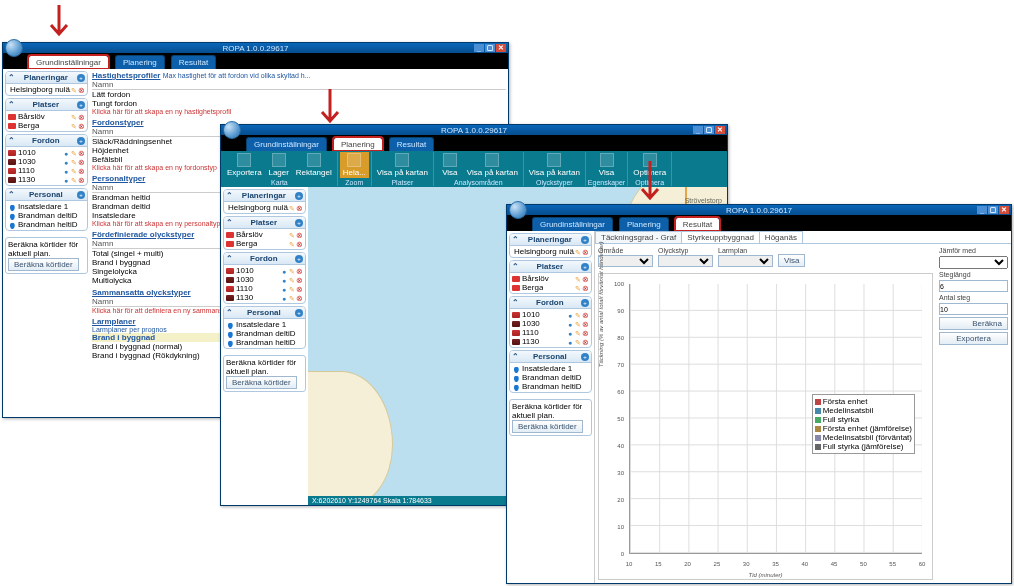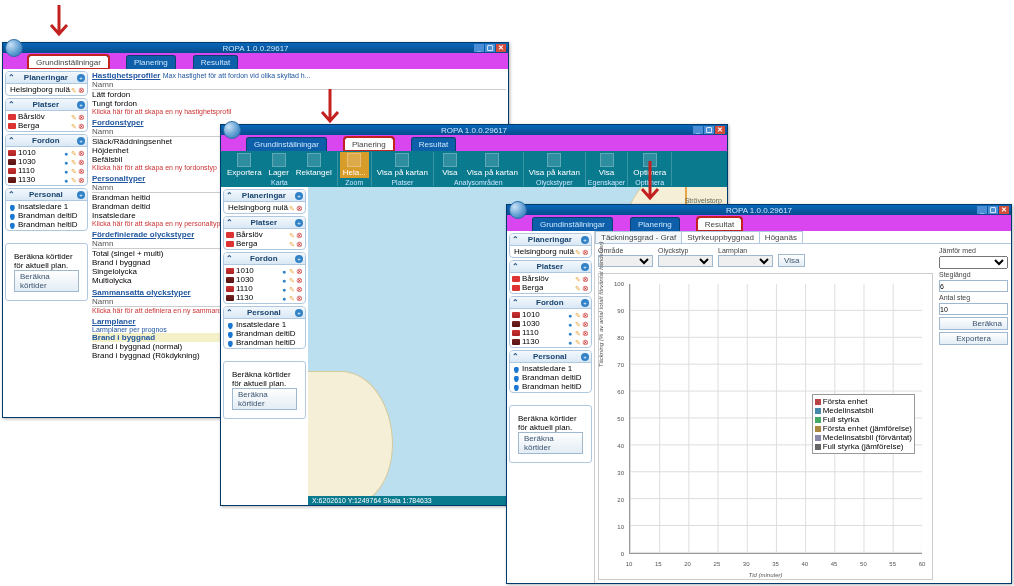--- a/index.html
+++ b/index.html
@@ -10,21 +10,21 @@
 
 .win{position:absolute;border:1px solid #003a6d;background:#0a4f8f;box-shadow:1px 1px 3px rgba(0,0,0,.3)}
 .titlebar{height:10px;background:linear-gradient(#0966b9,#064d8e);display:flex;justify-content:center;align-items:center;position:relative;color:#fff;}
 .titlebar .t{color:#cde7ff}
 .wbtns{position:absolute;right:2px;top:1px;display:flex;gap:1px}
 .wbtn{width:10px;height:8px;font-size:7px;display:flex;align-items:center;justify-content:center;font-weight:bold}
 .wbtn.min,.wbtn.max{background:#4a8fd6;color:#fff}
 .wbtn.close{background:#d44c3a;color:#fff}
 .orb{position:absolute;left:2px;top:-4px;width:18px;height:18px;border-radius:50%;background:radial-gradient(circle at 30% 30%,#c9e2f6,#5a9ad0 60%,#2a6fa8);border:1px solid #2a6fa8;z-index:5}
 
-.tabs{display:flex;gap:17px;padding:2px 4px 0 25px;background:#d946ef}
+.tabs{display:flex;gap:6px;padding:2px 4px 0 25px;background:#000000}
 .tab{padding:2px 7px;background:#0d5fa9;color:#cde7ff;border-radius:3px 3px 0 0;border:1px solid #084270;border-bottom:none}
 .tab.active{background:#fff;color:#444}
 .tab.hl{outline:2px solid #c32020;outline-offset:-1px}
 
 .content{background:#fff;display:flex;min-height:0;flex:1}
 .winflex{display:flex;flex-direction:column}
 
 .sidebar{width:87px;background:#fff;padding:2px;flex-shrink:0;overflow:hidden}
 .panel{margin-bottom:2px;border:1px solid #b0c8df;border-radius:4px}
 .panel-h{background:linear-gradient(#f3f8fc,#d9e8f5);border-bottom:1px solid #b0c8df;display:flex;align-items:center;justify-content:space-between;padding:1px 2px;border-radius:3px 3px 0 0}
@@ -46,21 +46,21 @@
 .icn.person-y::before{content:"👤";font-size:7px}
 .icn.hb{background:#f4c74a}
 
 .detailpane{flex:1;background:#fff;padding:2px;overflow:hidden}
 .dp-sec{margin-bottom:3px}
 .dp-title{color:#2157a0;font-weight:bold;text-decoration:underline}
 .dp-sub{color:#2157a0;font-size:7px}
 .dp-hdr{display:flex;justify-content:space-between;color:#555;font-size:7px;border-bottom:1px solid #ccc}
 .dp-link{color:#c33;font-size:7px}
 
-.calcbox{border:1px solid #b0c8df;border-radius:3px;margin-top:12px;padding:8px;text-align:left}
+.calcbox{border:1px solid #b0c8df;border-radius:3px;margin-top:6px;padding:2px;text-align:left}
 .btn{display:inline-block;border:1px solid #9fb7cf;border-radius:0;background:linear-gradient(#fefefe,#e3edf5);padding:1px 5px;color:#3b5470}
 
 .ribbon{background:#0a7a8f;display:flex;padding:1px}
 .rgroup{display:flex;flex-direction:column;align-items:center;border-right:1px solid rgba(255,255,255,.2);padding:0 2px}
 .rbtns{display:flex}
 .rbtn{display:flex;flex-direction:column;align-items:center;justify-content:center;color:#fff;padding:1px 3px;min-width:28px}
 .rbtn .ri{width:14px;height:14px;background:rgba(255,255,255,.15);border:1px solid rgba(255,255,255,.25);margin-bottom:1px}
 .rbtn.sel{background:#d89c2b}
 .rgroup .gl{color:#cde7ff;font-size:7px;text-align:center;padding-top:1px}
 

